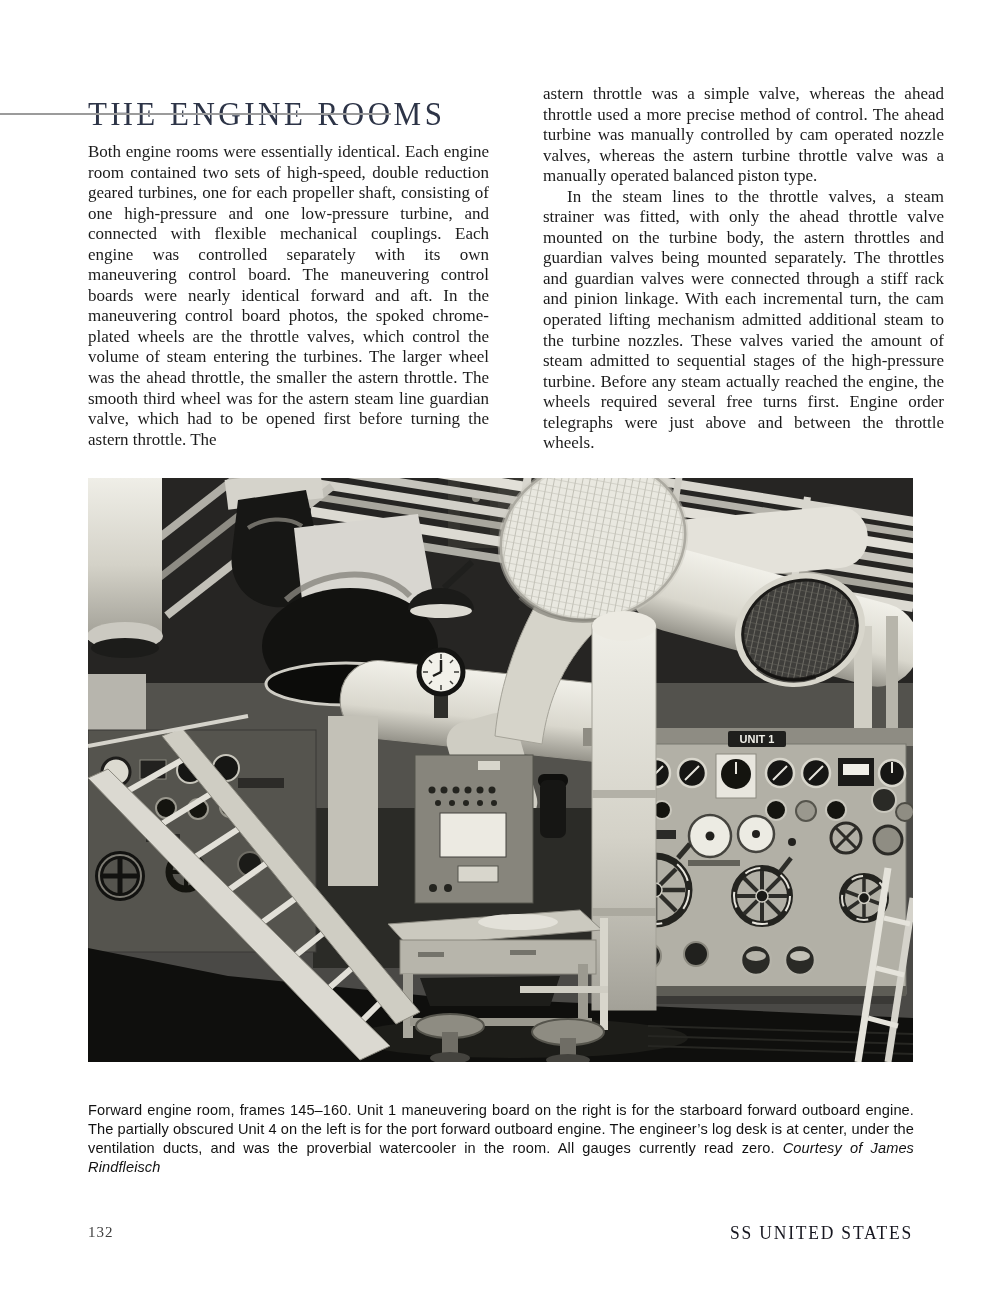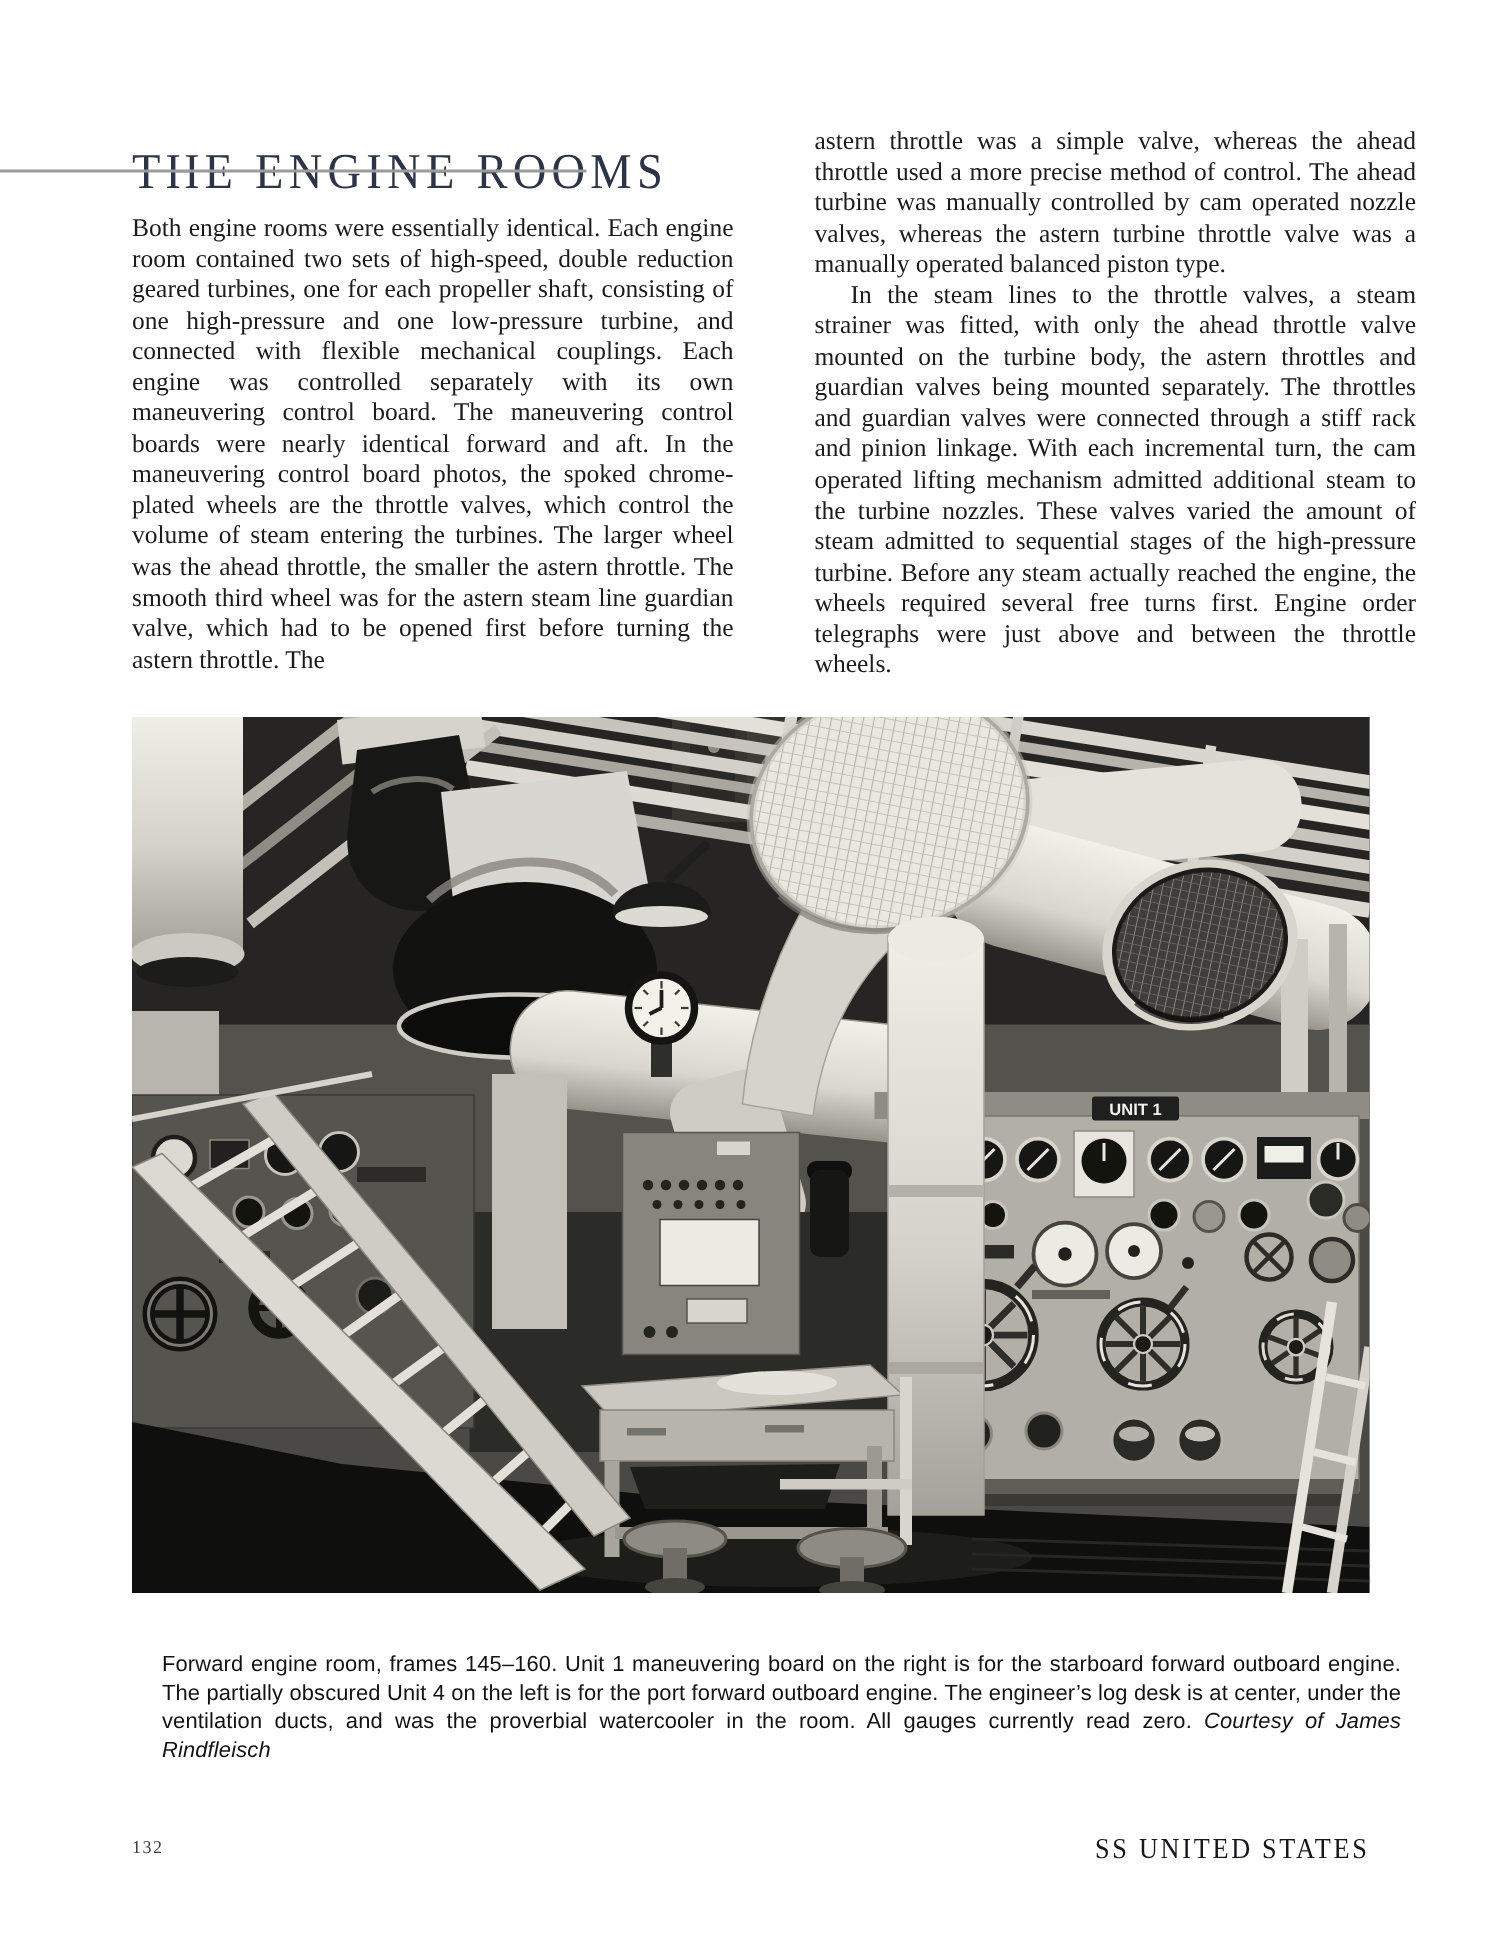--- a/index.html
+++ b/index.html
@@ -12,23 +12,23 @@
   .title-rule{position:absolute;left:0;top:113px;width:391px;height:2px;background:#9b9b9b;}
   .col{position:absolute;width:401px;font-size:17px;line-height:20.55px;
        text-align:justify;text-justify:inter-word;hyphens:none;}
   .col p{margin:0;}
   .col-left{left:88px;top:142px;}
   .col-right{left:543px;top:84px;}
   .indent{text-indent:24px;}
   .photo{position:absolute;left:88px;top:478px;width:825px;height:584px;background:#4a4946;}
   .caption{position:absolute;left:88px;top:1086px;width:826px;
            font-family:"Liberation Sans",sans-serif;font-size:14.6px;line-height:19.3px;
-           color:#121212;text-align:justify;letter-spacing:0.1px;margin-left:20px;}
+           color:#121212;text-align:justify;letter-spacing:0.1px;}
   .caption .credit{font-style:italic;}
-  .page-number{position:absolute;left:88px;top:1224px;font-size:12px;letter-spacing:1px;color:#3e3e3e;}
+  .page-number{position:absolute;left:88px;top:1224px;font-size:15px;letter-spacing:1px;color:#3e3e3e;}
   .footer-brand{position:absolute;right:87px;top:1221px;font-size:17.5px;font-weight:400;
                 letter-spacing:1.8px;color:#16161f;transform:scaleY(1.1);transform-origin:right top;}
 </style>
 </head>
 <body>
 
 <div class="page">
 
   <h1 class="title">THE ENGINE ROOMS</h1>
   <div class="title-rule"></div>

